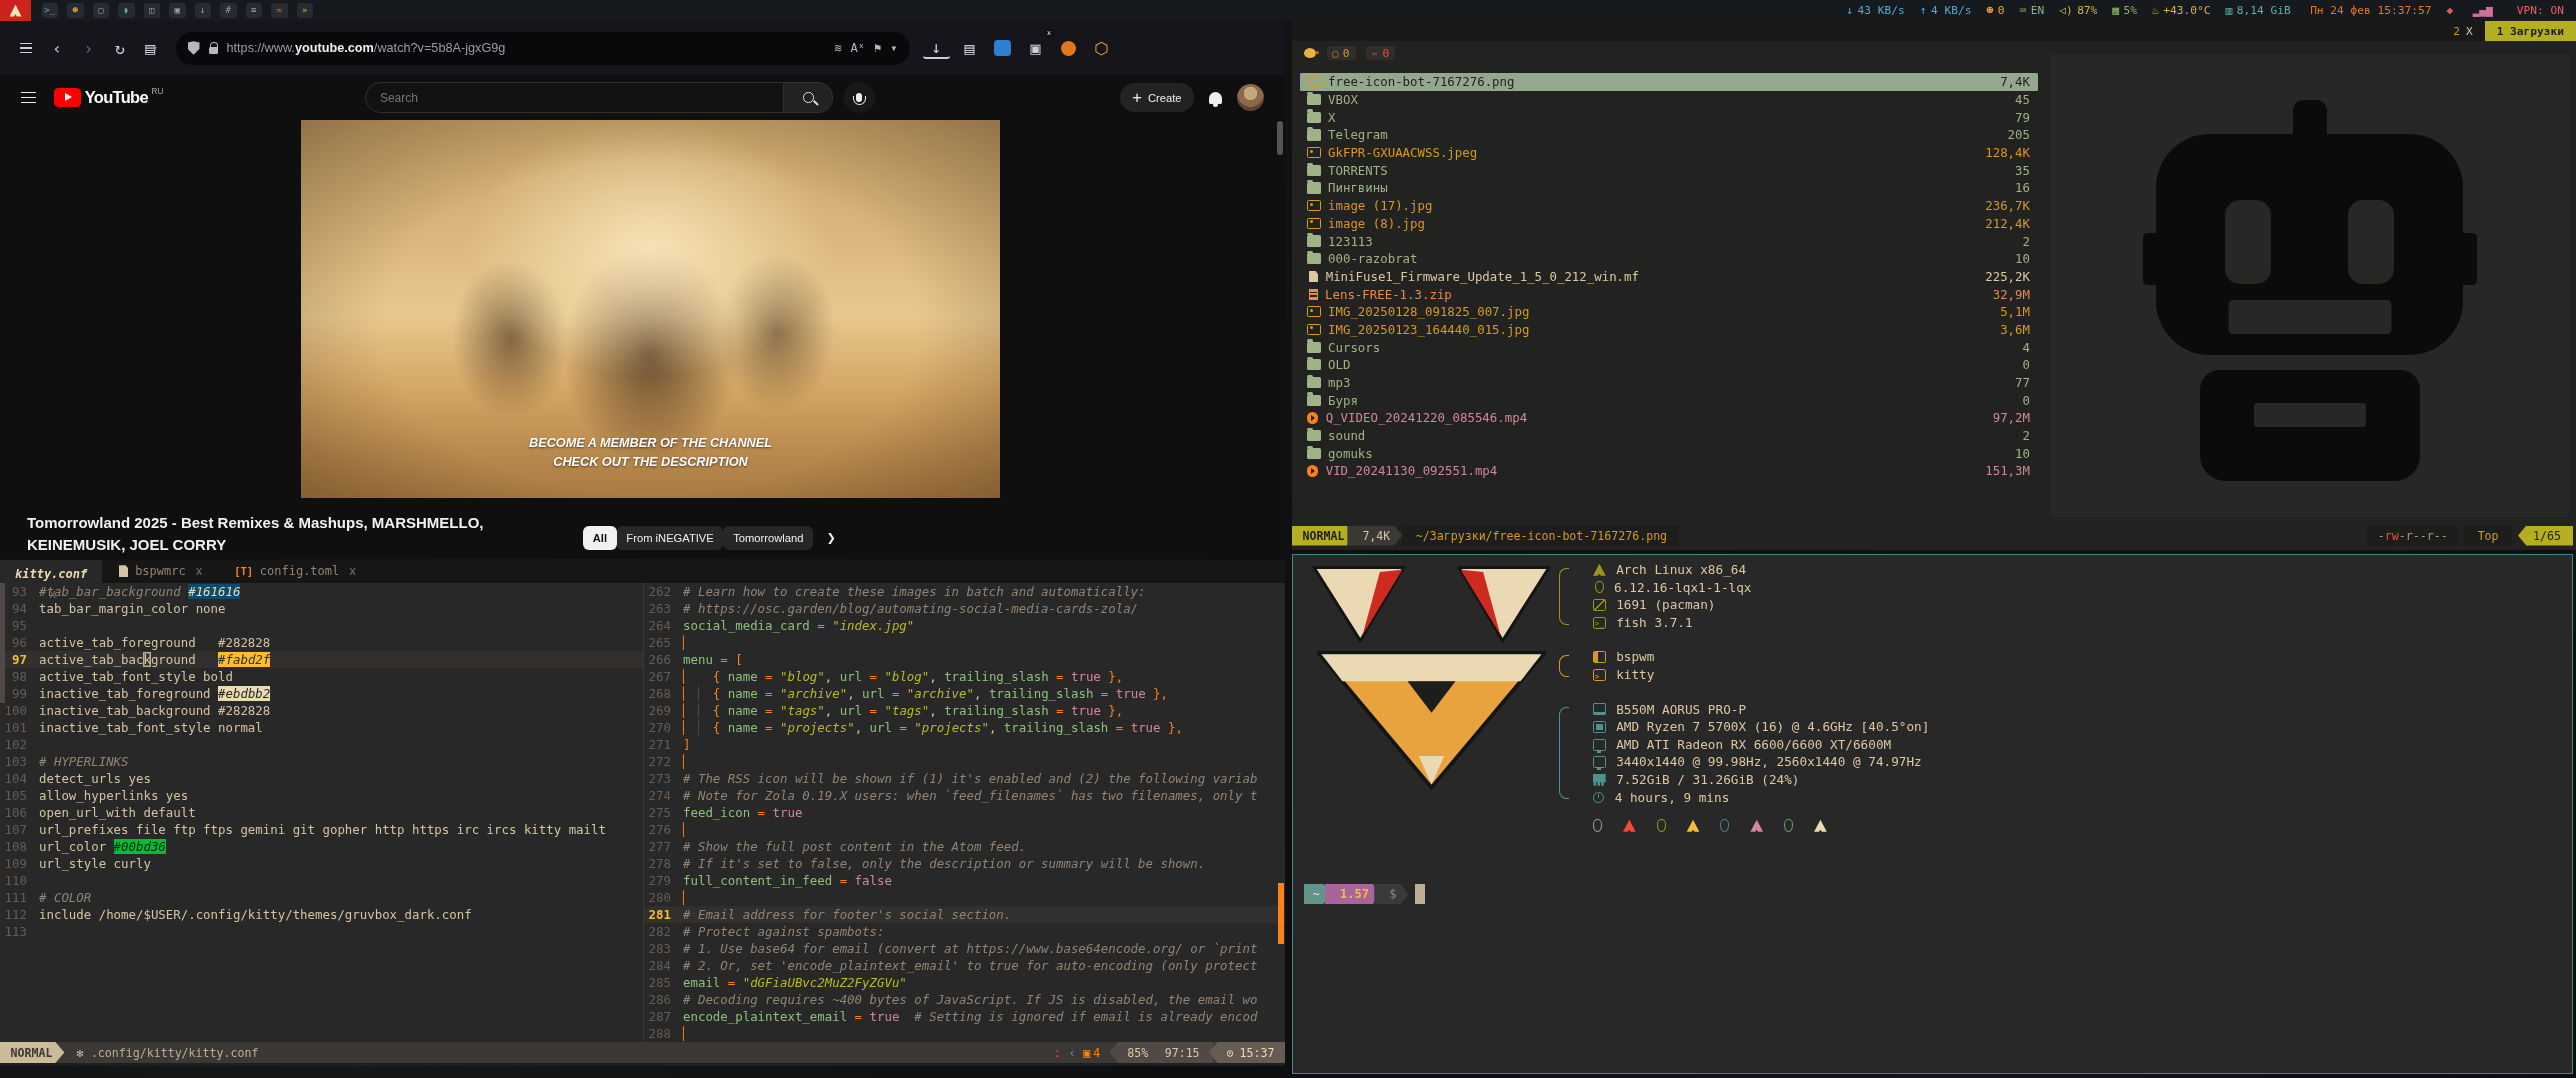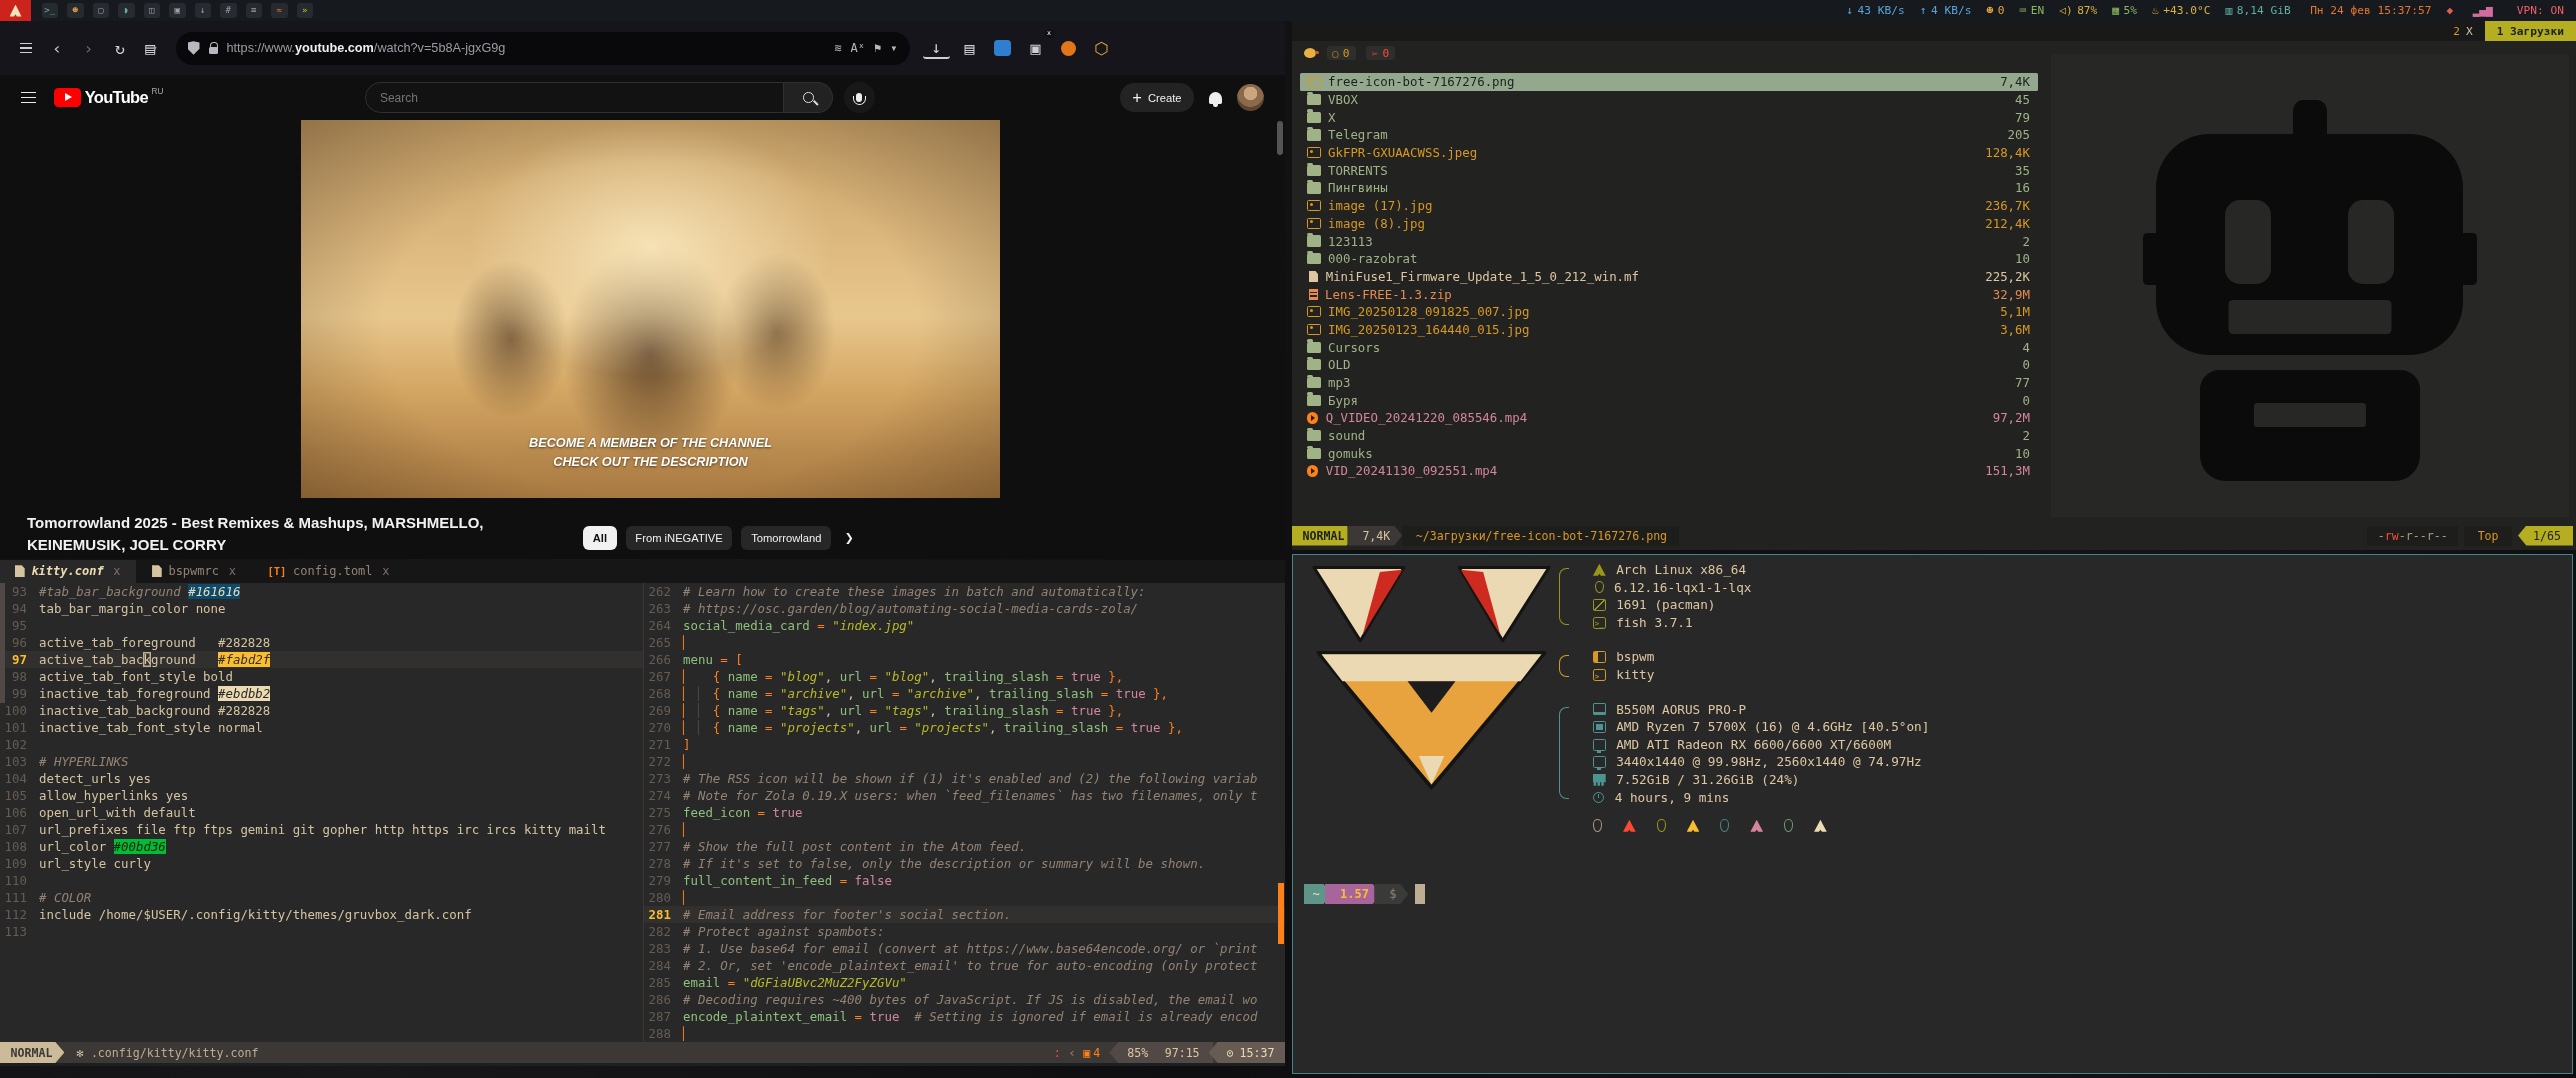--- a/index.html
+++ b/index.html
@@ -76,21 +76,21 @@
   .chips { position:absolute; left:583px; top:505px; display:flex; gap:9px; align-items:center; }
   .chip { height:24px; display:flex; align-items:center; padding:0 9.7px; border-radius:6px; background:#272727; color:#f1f1f1; font-family:"Liberation Sans",sans-serif; font-size:11.2px; white-space:nowrap; }
   .chip.active { background:#f1f1f1; color:#0f0f0f; font-weight:600; }
   .chip-arrow { color:#f1f1f1; font-size:15px; margin-left:4.5px; }
   .yt-scroll { position:absolute; right:2.2px; top:100px; width:6px; height:34px; background:#555; border-radius:3px; }
 
   
   .editor { position:absolute; left:0; top:560px; width:1285px; height:506px; background:#282828; overflow:hidden; }
   .etabbar { height:22.5px; background:#161616; display:flex; align-items:stretch; font-size:12px; color:#928374; }
   .etab { display:flex; align-items:center; gap:6.7px; padding:0 15px; margin-right:1.5px; }
-  .etab.active { background:#282828; color:#ebdbb2; font-weight:bold; font-style:italic; }
+  .etab.active { background:#282828; color:#ebdbb2; font-weight:bold; font-style:italic;flex-direction:column; }
   .ic-doc { width:9.7px; height:12px; background:#d5c4a1; clip-path:polygon(0 0,70% 0,100% 28%,100% 100%,0 100%); }
   .ic-toml { color:#fe8019; font-size:10.5px; font-style:normal; font-weight:bold; }
   .etab-close { color:#7c6f64; font-style:normal; font-weight:normal; margin-left:3px; }
   .epanes { position:absolute; top:22.5px; left:0; right:0; bottom:24px; display:flex; }
   .epane { width:643px; position:relative; overflow:hidden; }
   .epane.rgt { border-left:0.7px solid #3c3836; }
   .eline { display:flex; height:17px; line-height:17px; font-size:12.4px; white-space:pre; color:#d5c4a1; }
   .eline .ln { width:39px; flex:none; text-align:right; padding-right:12px; color:#665c54; }
   .eline.cur { background:#32302f; }
   .eline.cur .ln { color:#fabd2f; font-weight:bold; }
@@ -361,21 +361,21 @@
         <div>BECOME A MEMBER OF THE CHANNEL</div>
         <div>CHECK OUT THE DESCRIPTION</div>
       </div>
     </div>
 
     <div class="yt-title">
       <div>Tomorrowland 2025 - Best Remixes &amp; Mashups, MARSHMELLO,</div>
       <div>KEINEMUSIK, JOEL CORRY</div>
     </div>
     <div class="chips">
-      <span class="chips-inner" style="display:flex;gap:9px;">
+      <span class="chips-inner" style="display:flex;">
 
       <span class="chip active">
             <span>All</span>
           </span>
           <span class="chip">
             <span>From iNEGATIVE</span>
           </span>
           <span class="chip">
             <span>Tomorrowland</span>
           </span>

